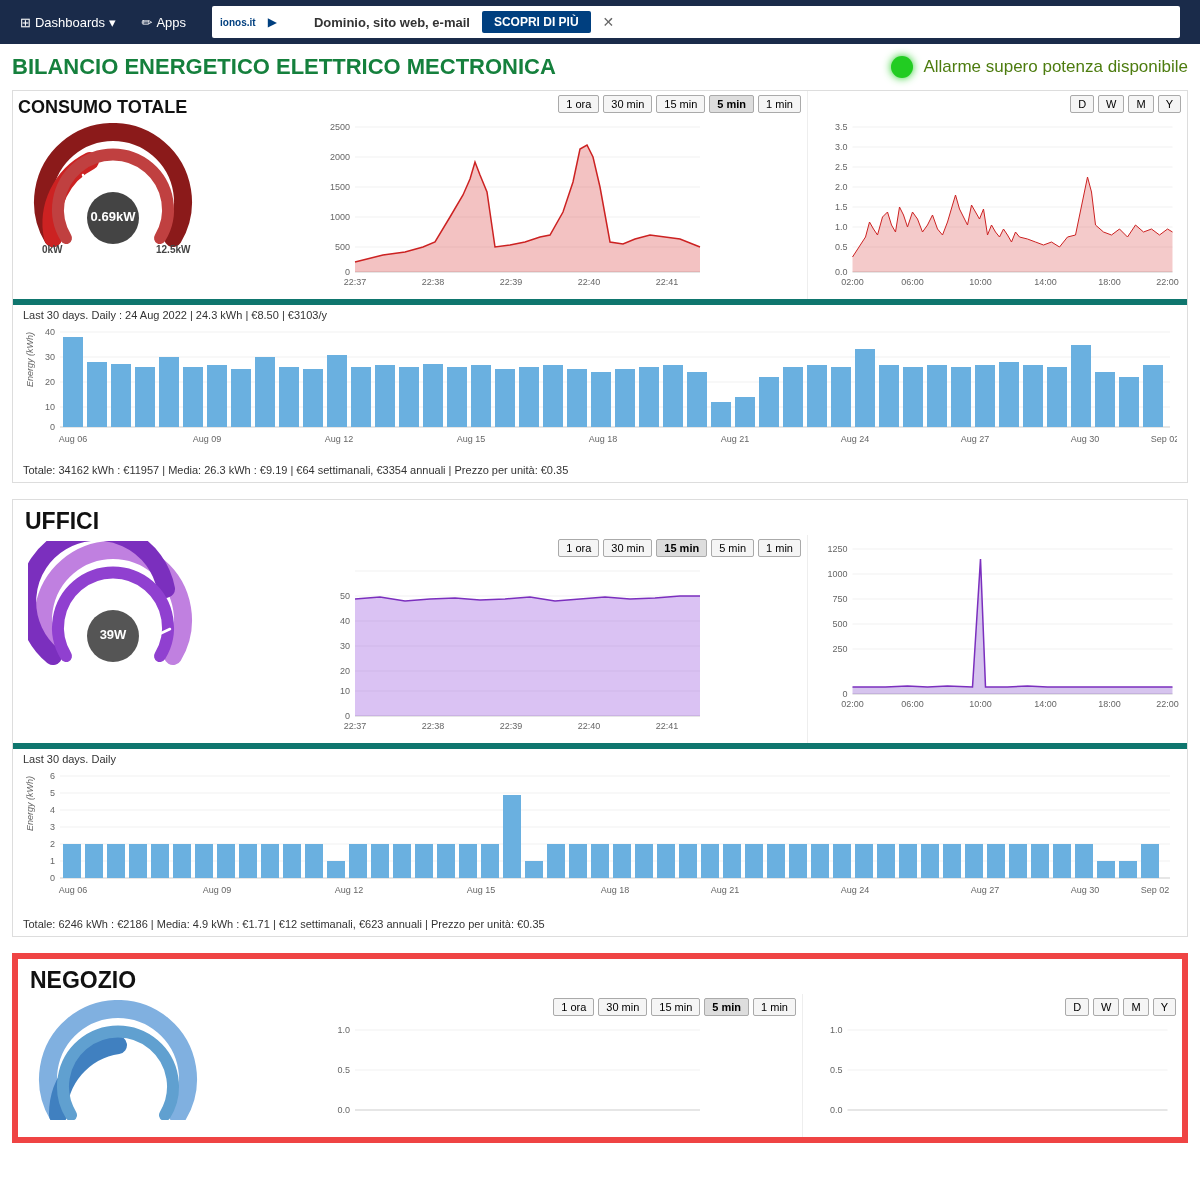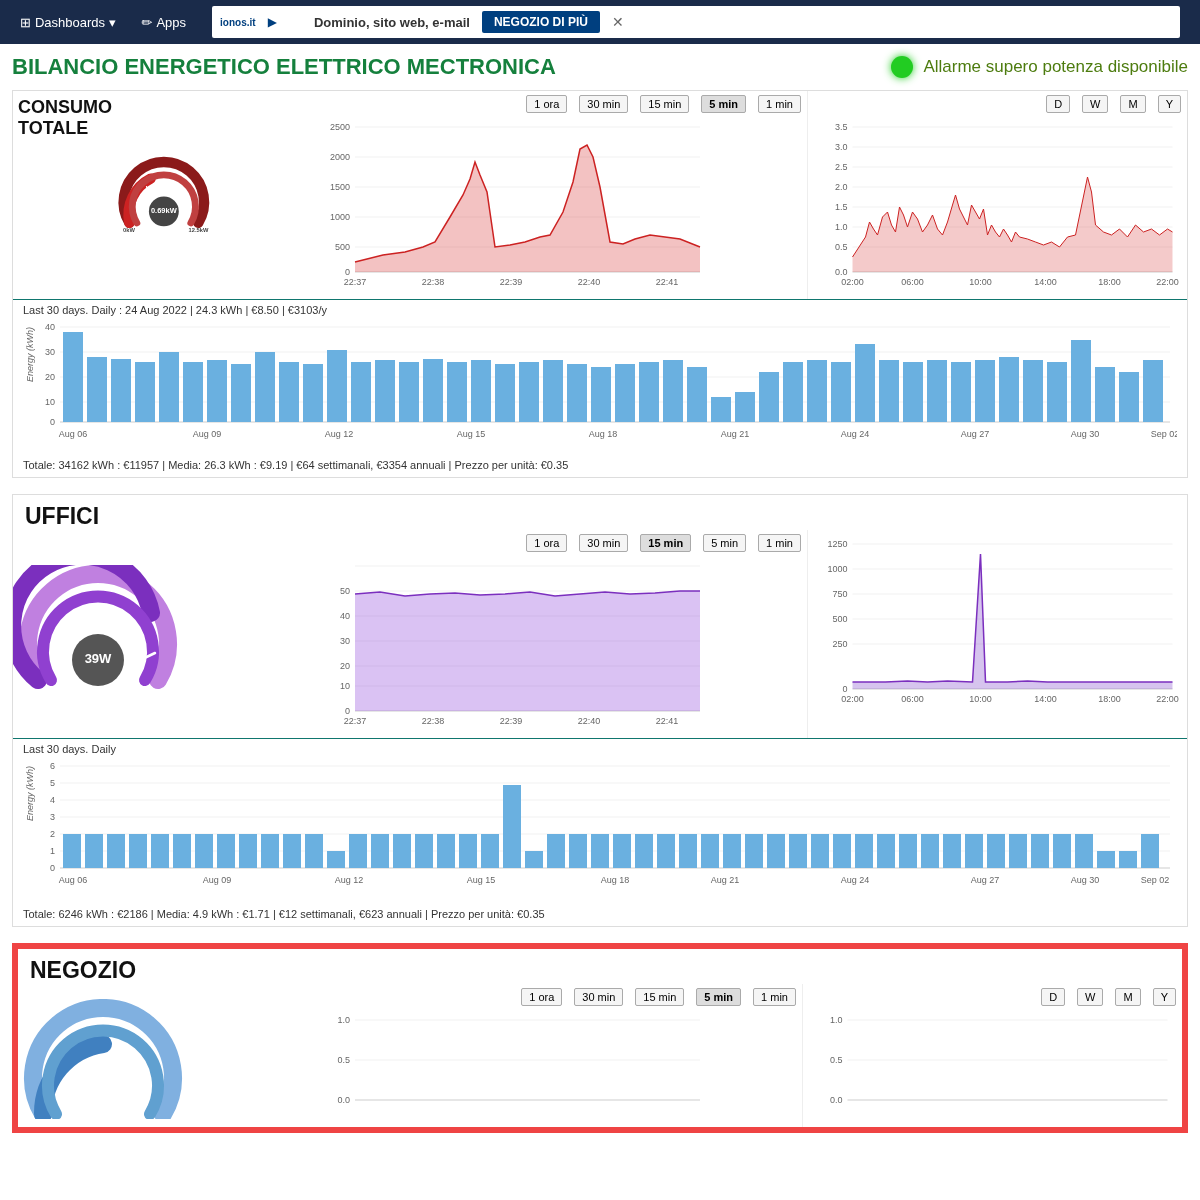--- a/index.html
+++ b/index.html
@@ -90,39 +90,39 @@
       font-size: 18px;
       font-weight: bold;
       color: #111;
       align-self: flex-start;
       margin-bottom: 5px;
       padding-left: 5px;
     }
     .chart-title-row {
       display: flex;
       justify-content: flex-end;
-      gap: 12px;
+      gap: 4px;
       margin-bottom: 4px;
     }
     .time-btn {
       border: 1px solid #aaa;
       background: #f5f5f5;
       padding: 2px 7px;
       font-size: 11px;
       cursor: pointer;
       border-radius: 2px;
     }
     .time-btn.active { background: #ddd; font-weight: bold; }
 
     
     .stats-row {
       padding: 4px 10px 2px 10px;
       font-size: 11px;
       color: #333;
-      border-top: 1px solid #0f766e;
+      border-top: 6px solid #0f766e;
     }
 
     
     .bar-chart-wrap {
       padding: 4px 10px 2px 10px;
     }
 
     
     .totale-row {
       padding: 2px 10px 6px 10px;
@@ -172,21 +172,21 @@
     .section-top {
       display: flex;
       flex-direction: row;
       align-items: stretch;
     }
 
     .left-panel {
       width: 200px;
       min-width: 200px;
       display: flex;
-      flex-direction: row;
+      flex-direction: column;
       align-items: center;
       justify-content: flex-start;
       padding-top: 6px;
     }
 
     .chart-box {
       flex: 1;
       padding: 4px 6px;
     }
 
@@ -215,21 +215,21 @@
   </button>
   <button class="nav-btn">
     <span>✏</span>
     <span>Apps</span>
   </button>
 
   <div class="ad-banner">
     <span class="ad-logo">ionos.it</span>
     <span style="color:#003f7f;">▶</span>
     <span style="font-size:13px;font-weight:bold;padding-left:25px;">Dominio, sito web, e-mail</span>
-    <button class="ad-cta">NEGOZIO DI PIÙ</button>
+    <button class="ad-cta">SCOPRI DI PIÙ</button>
     <button class="ad-close">✕</button>
   </div>
 </div>
 
 <div class="main-content">
 
   <div class="page-title-row">
     <div>
       <div style="font-size:22px;font-weight:bold;color:#15803d;">BILANCIO ENERGETICO ELETTRICO MECTRONICA</div>
     </div>

